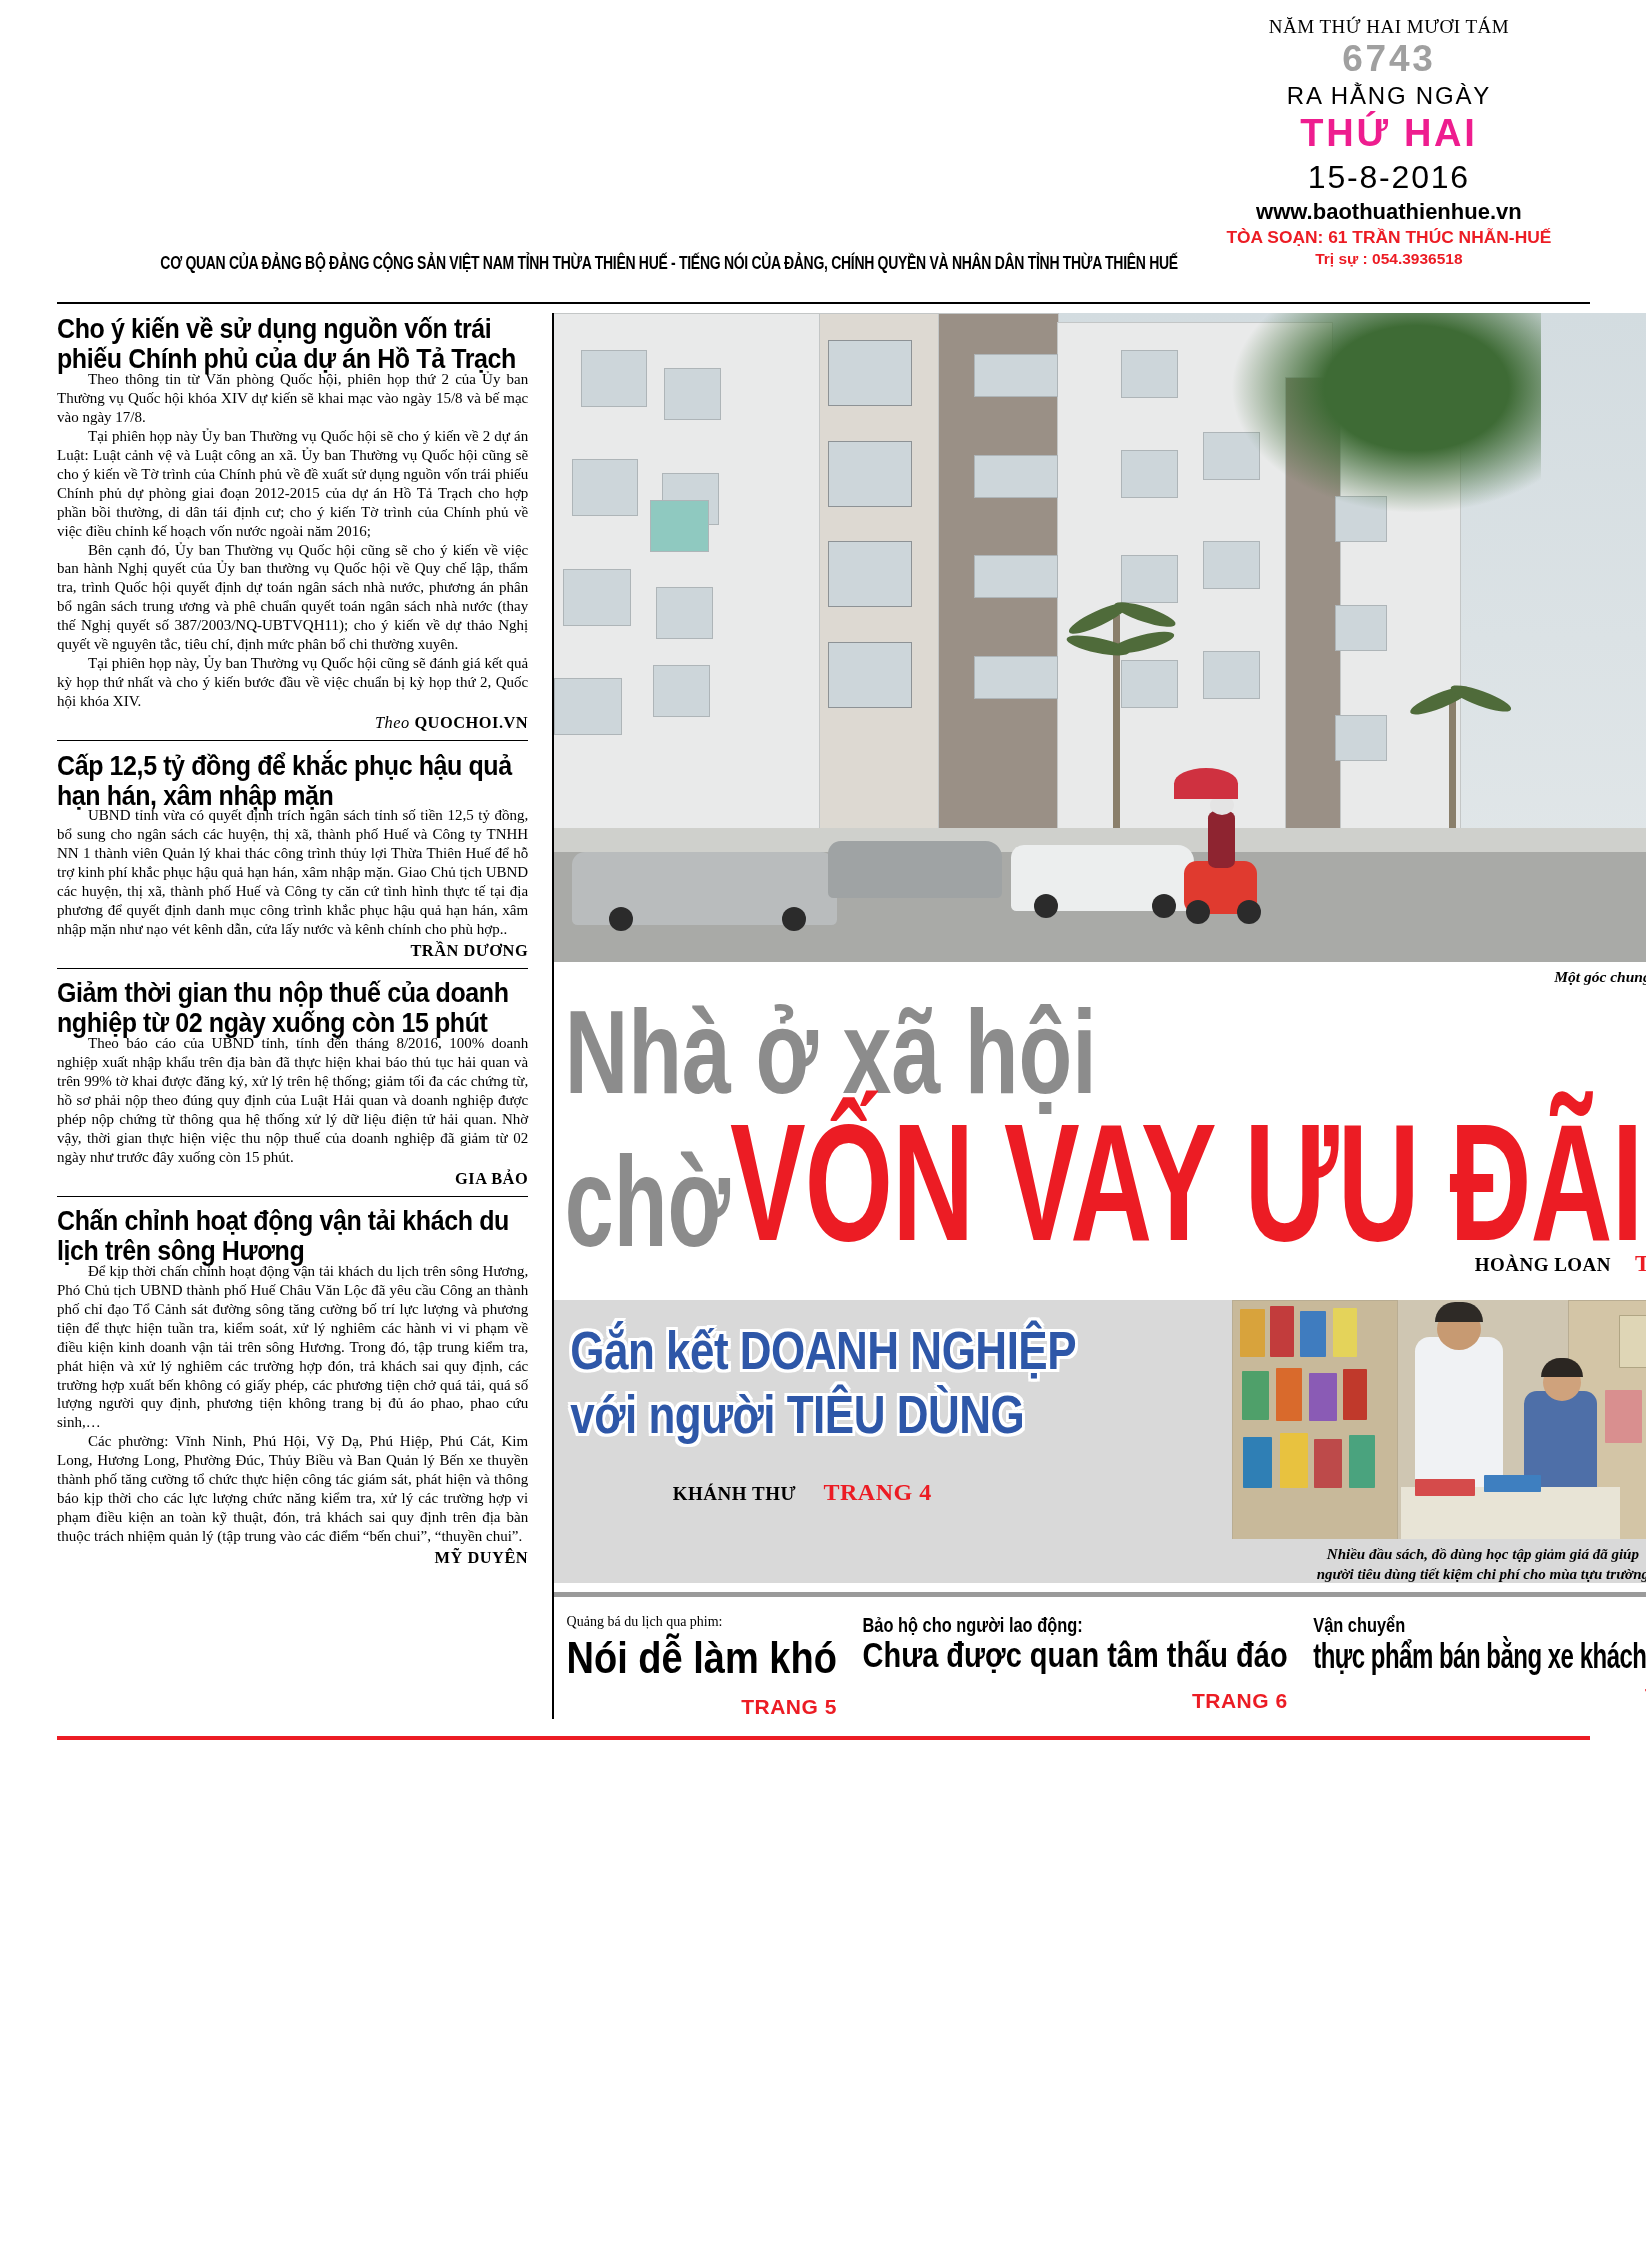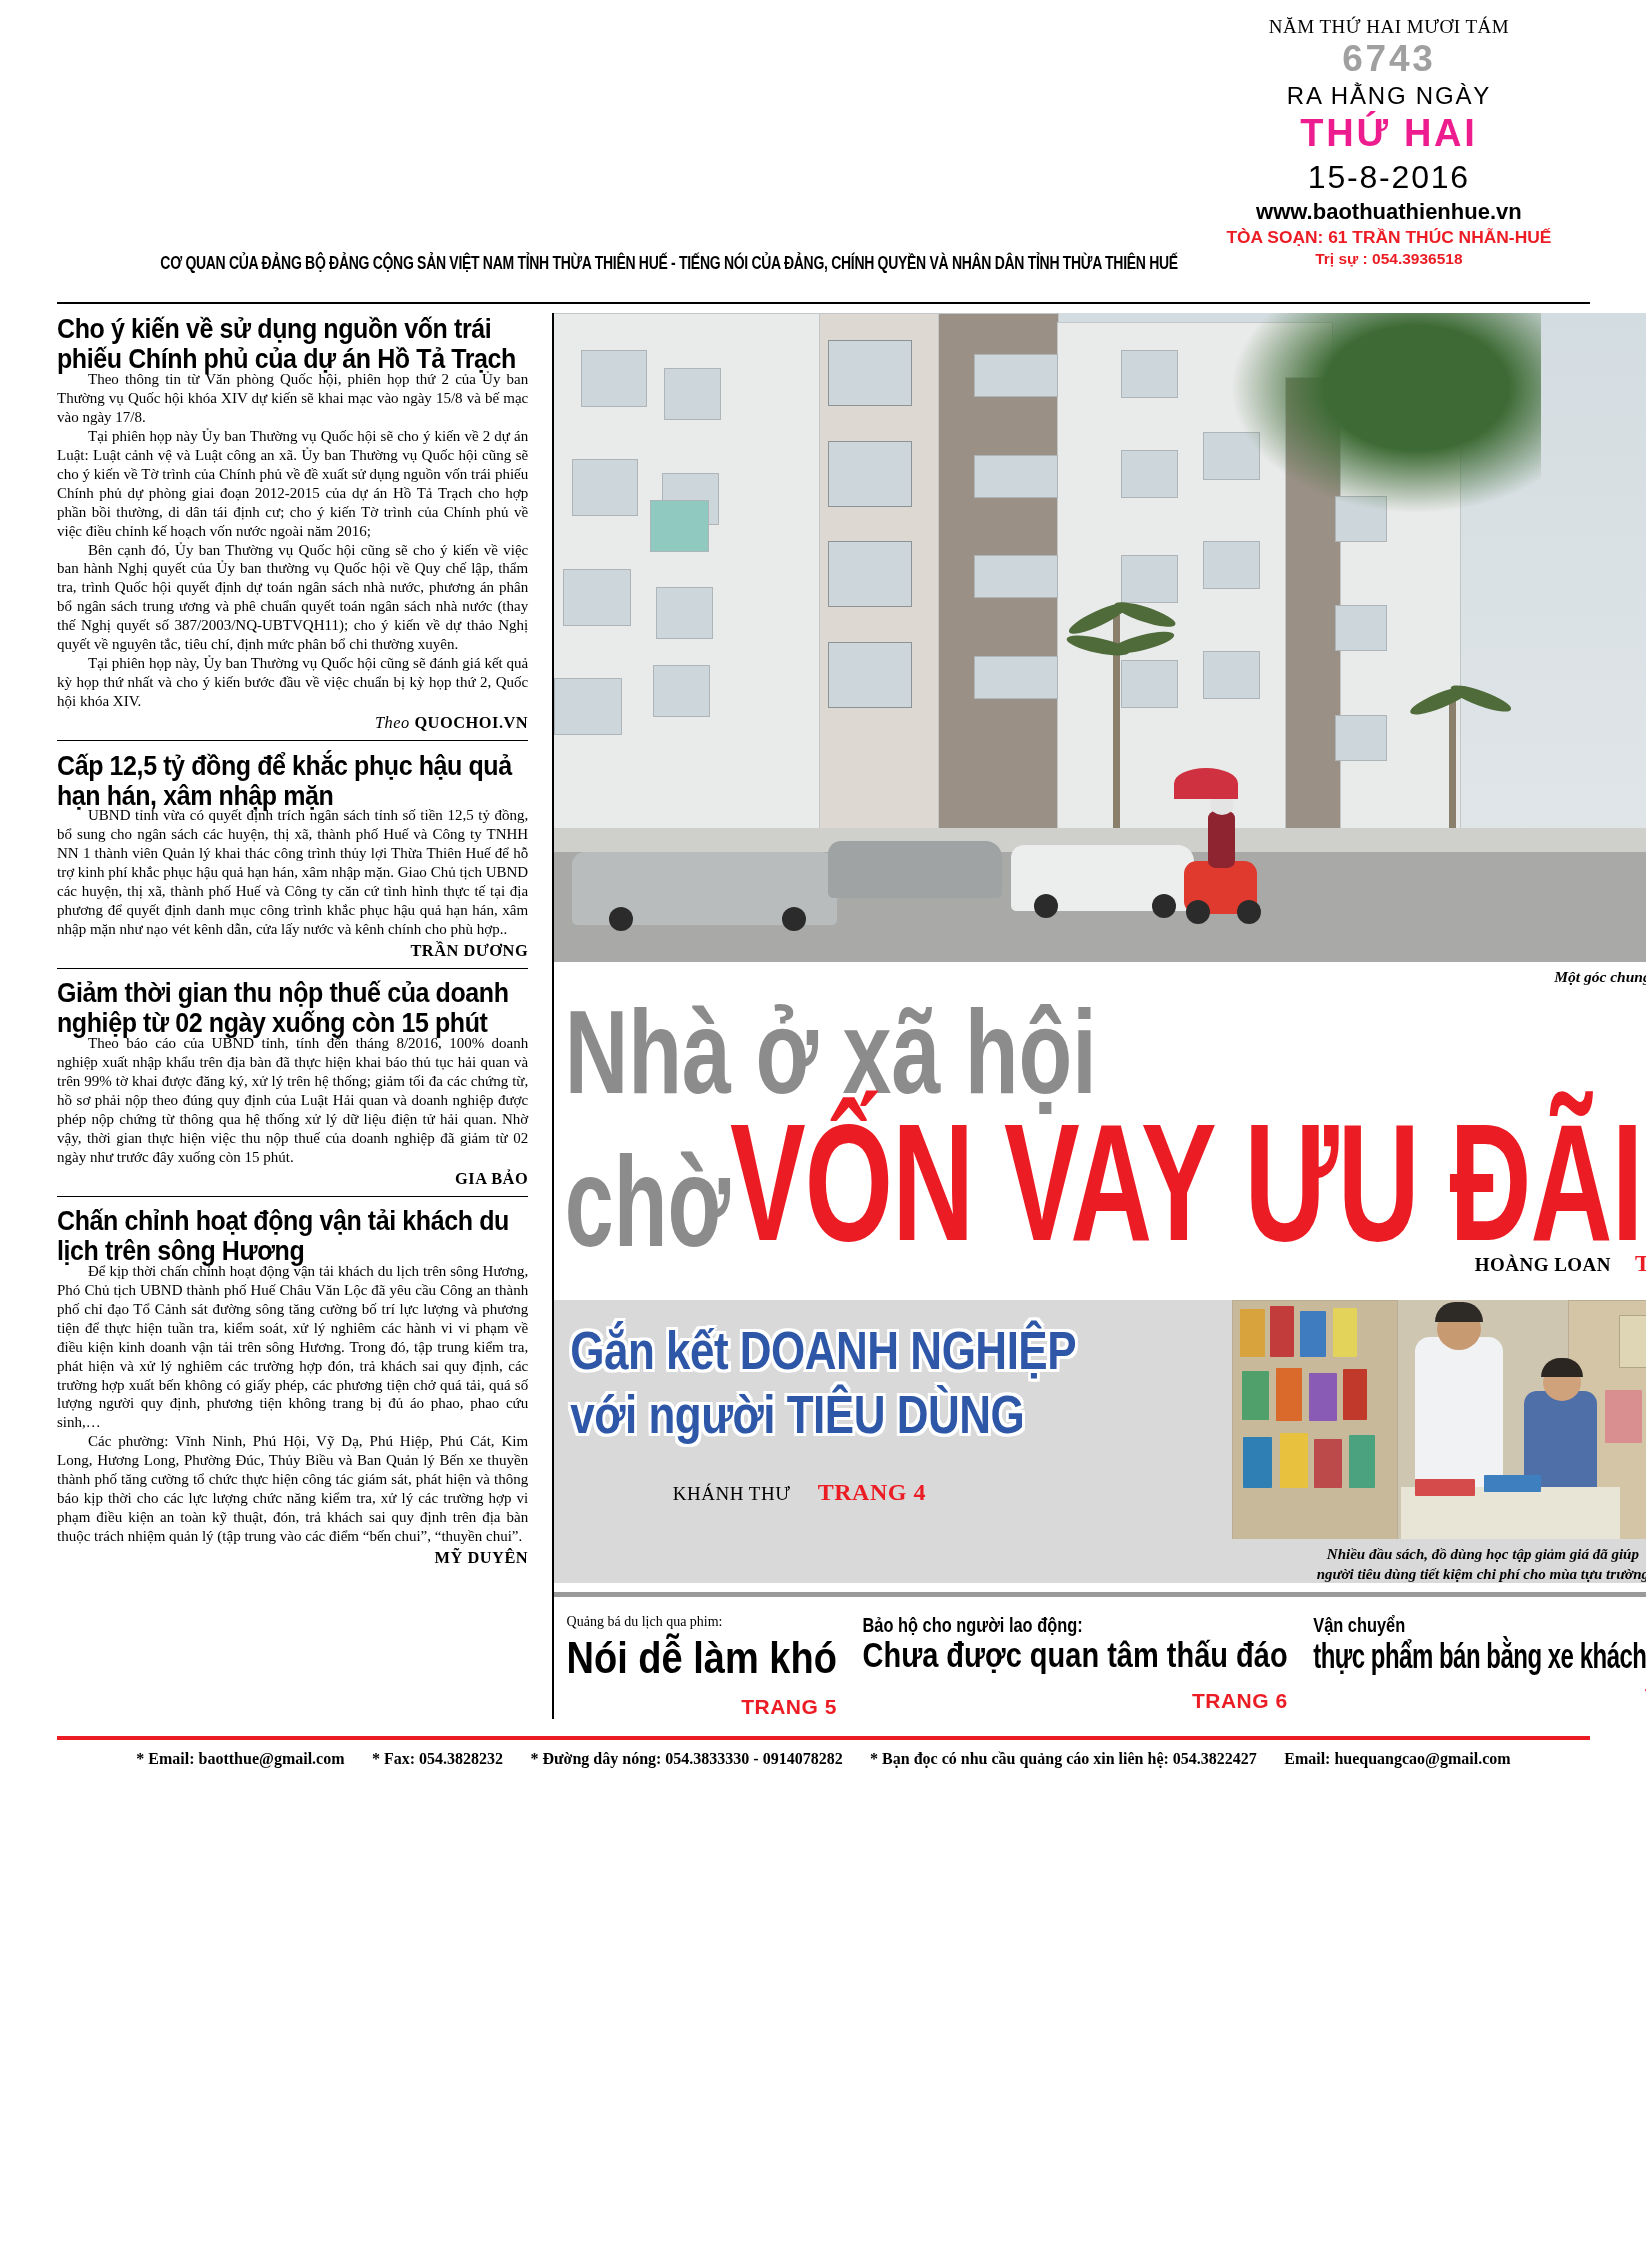--- a/index.html
+++ b/index.html
@@ -71,21 +71,21 @@
   .promo{position:relative;background:#d9d9d9;height:283px;overflow:hidden;margin-top:5.5px;}
   .promo-photo{position:absolute;right:0;top:0;width:521px;height:239px;overflow:hidden;background:#c9c3b4;}
   .promo-text{position:absolute;left:16.4px;top:24px;width:548px;}
   .pt-line{font-family:"Liberation Sans",sans-serif;font-weight:bold;font-size:44px;
            color:#2e57a8;line-height:1.02;letter-spacing:-0.5px;transform:scaleY(1.22);
            transform-origin:left top;white-space:nowrap;
            text-shadow:-2.7px 0 0 #fff,2.7px 0 0 #fff,0 -2.7px 0 #fff,0 2.7px 0 #fff,
                        -2.7px -2.7px 0 #fff,2.7px -2.7px 0 #fff,-2.7px 2.7px 0 #fff,2.7px 2.7px 0 #fff;}
   .pt-line.l2{margin-top:18.3px;}
   .pt-byline{position:absolute;left:119px;top:179px;white-space:nowrap;}
-  .pt-byline .nm{font-family:"Liberation Serif",serif;font-weight:normal;font-size:19px;letter-spacing:0.5px;}
+  .pt-byline .nm{font-family:"Liberation Serif",serif;font-weight:bold;font-size:19px;letter-spacing:0.5px;}
   .pt-byline .pg{font-family:"Liberation Serif",serif;font-weight:bold;font-size:24px;
                  color:#ec1c24;letter-spacing:0.5px;margin-left:27.4px;}
   .promo-cap{position:absolute;right:14.6px;top:245px;width:512px;text-align:center;
              font-family:"Liberation Serif",serif;font-style:italic;font-weight:bold;
              font-size:15px;line-height:1.3;}
 
   
   .teaser-rule{border:0;border-top:5.5px solid #9a9a9a;margin:9.1px 0 0 0;}
   .teasers{display:flex;margin-top:16.4px;}
   .teaser{flex:1 1 0;padding:0 12.8px;box-sizing:border-box;}
@@ -328,21 +328,14 @@
         <div class="teaser">
           <div class="t-kicker cond">Vận chuyển</div>
           <div class="t-head xs">thực phẩm bán bằng xe khách gia tăng</div>
           <div class="t-page">TRANG 7</div>
         </div>
       </div>
     </div>
   </div>
 
   <hr class="foot-rule">
-  <div class="footer">
-    <span>* Email: baotthue@gmail.com</span>
-    <span>* Fax: 054.3828232</span>
-    <span>* Đường dây nóng: 054.3833330 - 0914078282</span>
-    <span>* Bạn đọc có nhu cầu quảng cáo xin liên hệ: 054.3822427</span>
-    <span>Email: huequangcao@gmail.com</span>
-  </div>
 </div>
 
 
 </body></html>

